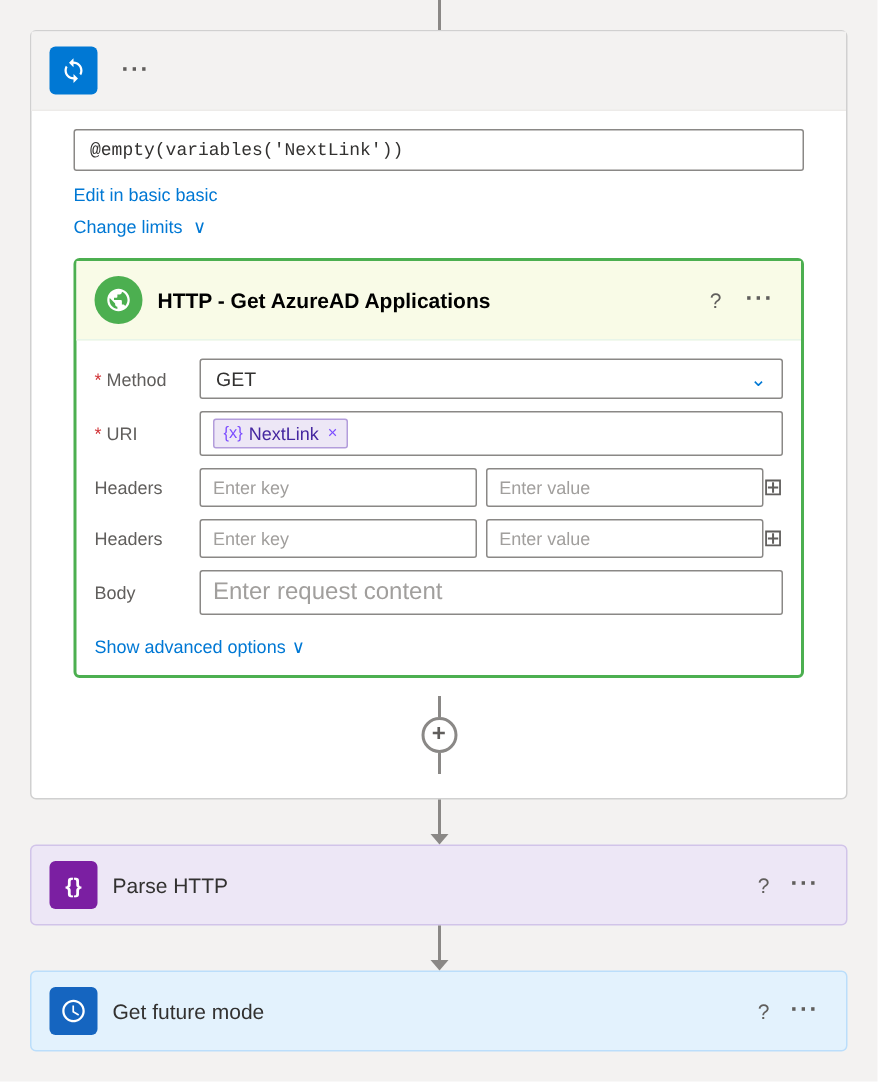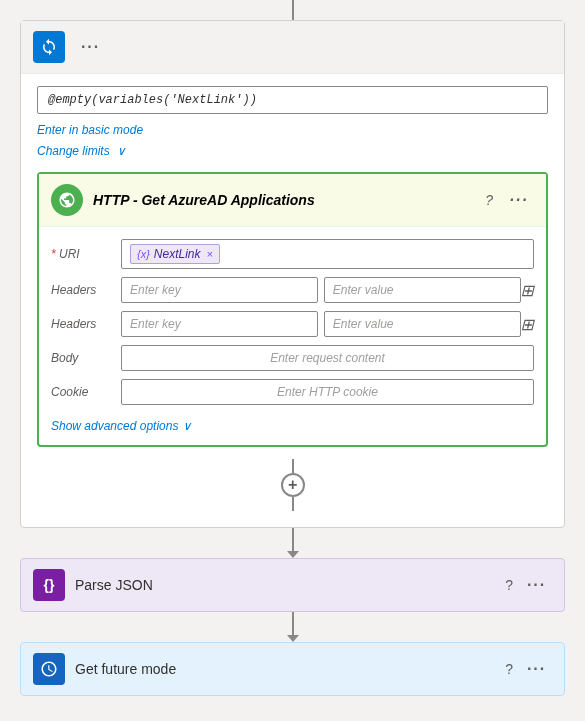--- a/index.html
+++ b/index.html
@@ -77,22 +77,21 @@
     .ellipsis-btn {
       color: #605e5c;
       cursor: pointer;
       font-size: 16px;
       font-weight: bold;
       padding: 2px 6px;
       letter-spacing: 1px;
     }
 
     .do-until-body {
-      padding: 12px 16px;
-      font-style: italic;
+      padding: 12px 28px;
     }
 
     .expression-field {
       border: 1px solid #8a8886;
       border-radius: 2px;
       padding: 6px 10px;
       font-size: 13px;
       color: #323130;
       background: white;
       width: 100%;
@@ -270,25 +269,24 @@
       color: #605e5c;
       font-size: 16px;
       cursor: pointer;
       flex-shrink: 0;
     }
 
     .text-field {
       border: 1px solid #8a8886;
       border-radius: 2px;
       padding: 5px 8px;
-      font-size: 12px;
+      font-size: 16px;
       color: #a19f9d;
       background: white;
       width: 100%;
-      text-align: center;
     }
 
     .show-advanced {
       color: #0078d4;
       font-size: 12px;
       cursor: pointer;
       display: inline-flex;
       align-items: center;
       gap: 4px;
       margin-top: 6px;
@@ -403,21 +401,21 @@
         </svg>
       </div>
       <span class="ellipsis-btn">···</span>
     </div>
 
     <div class="do-until-body">
       
       <div class="expression-field">@empty(variables('NextLink'))</div>
 
       
-      <a class="edit-basic-link">Enter in basic mode</a>
+      <a class="edit-basic-link">Edit in basic basic</a>
       <br>
 
       
       <span class="change-limits">
         <span>Change limits</span>
         <span>∨</span>
       </span>
 
       
       <div class="http-block">
@@ -429,20 +427,29 @@
           </div>
           <span class="http-title">HTTP - Get AzureAD Applications</span>
           <div class="http-actions">
             <span class="help-icon">?</span>
             <span class="ellipsis-btn">···</span>
           </div>
         </div>
 
         <div class="http-body">
           
+          <div class="field-row">
+            <span class="field-label required">Method</span>
+            <div class="field-value">
+              <div class="dropdown-field">
+                <span>GET</span>
+                <span class="dropdown-arrow">⌄</span>
+              </div>
+            </div>
+          </div>
 
           
           <div class="field-row">
             <span class="field-label required">URI</span>
             <div class="field-value">
               <div class="uri-field">
                 <span class="token-tag">
                   <span class="token-icon">{x}</span>
                   <span>NextLink</span>
                   <span class="token-close">×</span>
@@ -473,26 +480,20 @@
 
           
           <div class="field-row">
             <span class="field-label">Body</span>
             <div class="field-value">
               <div class="text-field" style="color:#a19f9d;">Enter request content</div>
             </div>
           </div>
 
           
-          <div class="field-row">
-            <span class="field-label">Cookie</span>
-            <div class="field-value">
-              <div class="text-field" style="color:#a19f9d;">Enter HTTP cookie</div>
-            </div>
-          </div>
 
           
           <span class="show-advanced">
             <span>Show advanced options</span>
             <span>∨</span>
           </span>
         </div>
       </div>
 
       
@@ -508,21 +509,21 @@
   <div class="connector-arrow-down">
     <div class="arrow-line"></div>
     <div class="arrow-head"></div>
   </div>
 
   <div class="action-block parse-json">
     <div class="action-header">
       <div class="action-icon parse-json-icon">
         <span style="color:white;font-size:14px;font-weight:bold;">{}</span>
       </div>
-      <span class="action-title">Parse JSON</span>
+      <span class="action-title">Parse HTTP</span>
       <span class="help-icon" style="margin-right:8px;">?</span>
       <span class="ellipsis-btn">···</span>
     </div>
   </div>
 
   <div class="connector-arrow-down">
     <div class="arrow-line"></div>
     <div class="arrow-head"></div>
   </div>
 

